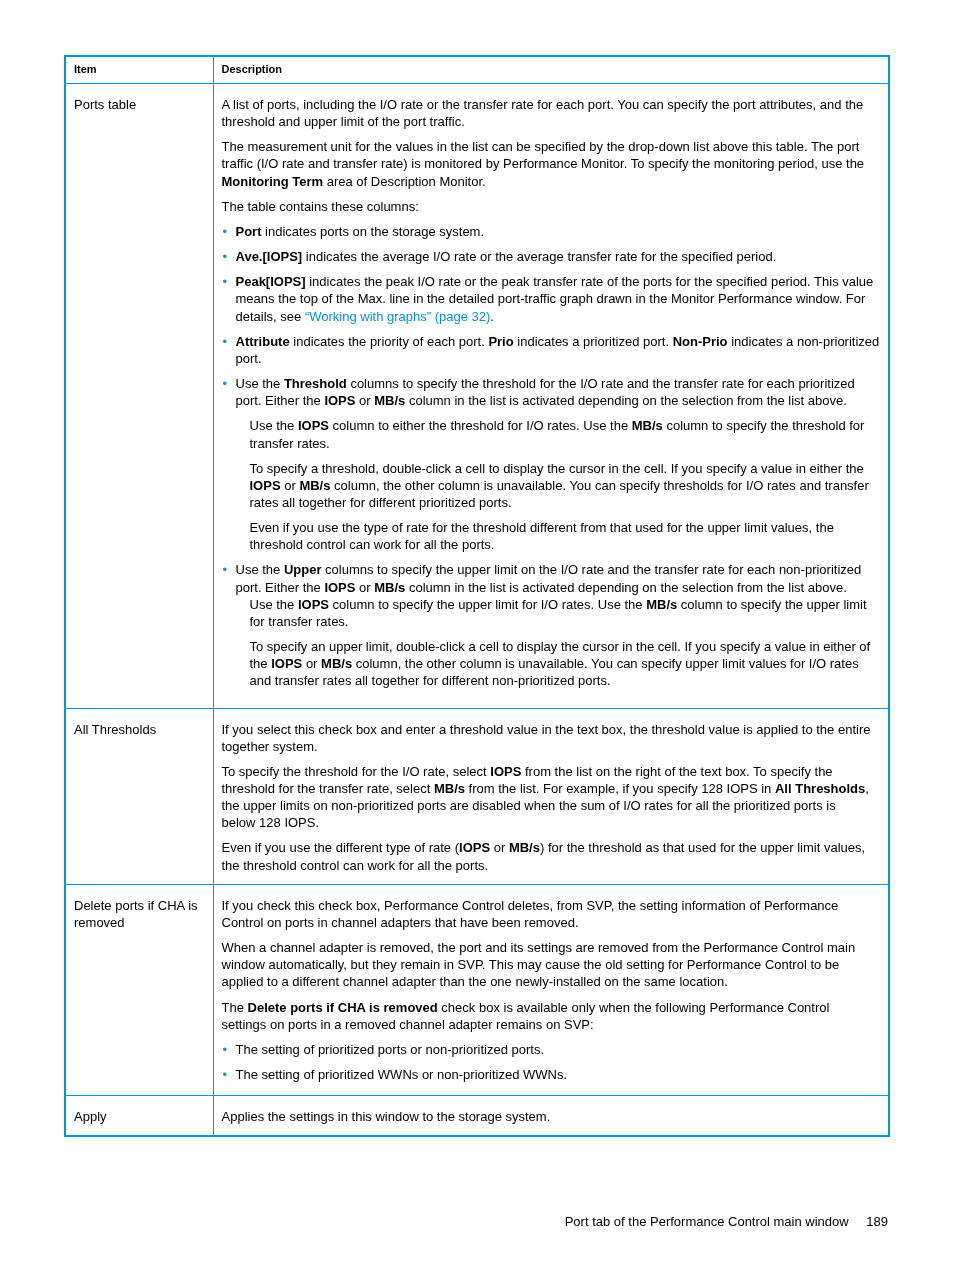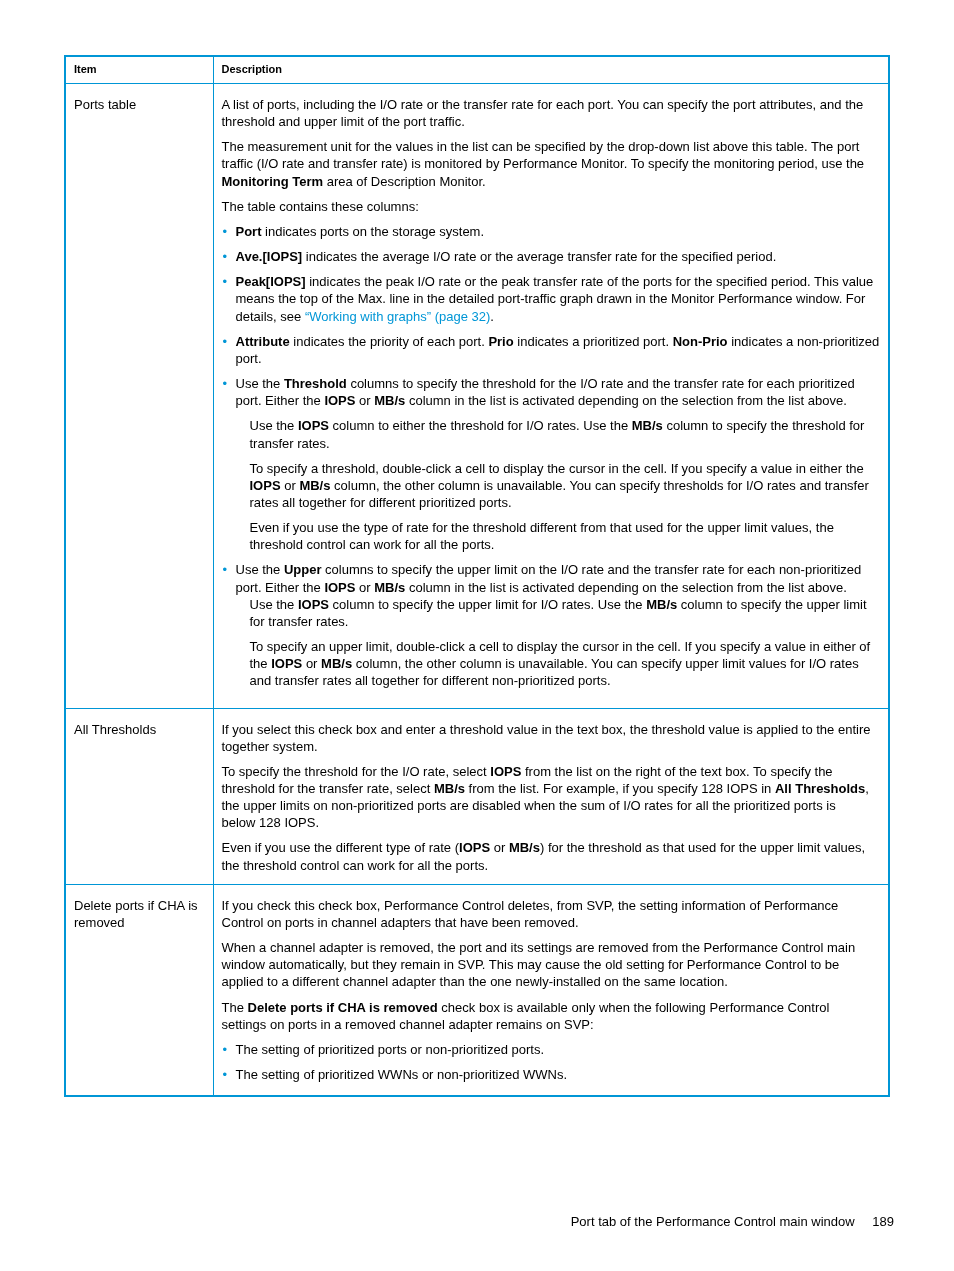--- a/index.html
+++ b/index.html
@@ -61,21 +61,21 @@
     font-size: 13px;
   }
   .sub {
     padding-left: 14px;
     margin: 0 0 8px 0;
   }
   .link { color: #0096d6; }
   .footer {
     position: absolute;
     bottom: 42px;
-    right: 60px;
+    right: 66px;
     font-size: 13px;
     color: #000;
   }
   .footer .pgnum { margin-left: 14px; }
 </style>
 </head>
 <body>
 
 <div class="page">
 
@@ -133,20 +133,26 @@
         <p>If you check this check box, Performance Control deletes, from SVP, the setting information of Performance Control on ports in channel adapters that have been removed.</p>
         <p>When a channel adapter is removed, the port and its settings are removed from the Performance Control main window automatically, but they remain in SVP. This may cause the old setting for Performance Control to be applied to a different channel adapter than the one newly-installed on the same location.</p>
         <p><span>The </span><b>Delete ports if CHA is removed</b><span> check box is available only when the following Performance Control settings on ports in a removed channel adapter remains on SVP:</span></p>
         <ul class="bullets" style="margin-bottom:2px;">
           <li>The setting of prioritized ports or non-prioritized ports.</li>
           <li>The setting of prioritized WWNs or non-prioritized WWNs.</li>
         </ul>
       </td>
     </tr>
 
+    <tr>
+      <td>Apply</td>
+      <td>
+        <p style="margin-bottom:0;">Applies the settings in this window to the storage system.</p>
+      </td>
+    </tr>
   </tbody>
 </table>
 
 <div class="footer">
   <span>Port tab of the Performance Control main window</span>
   <span class="pgnum">189</span>
 </div>
 
 </div>
 

